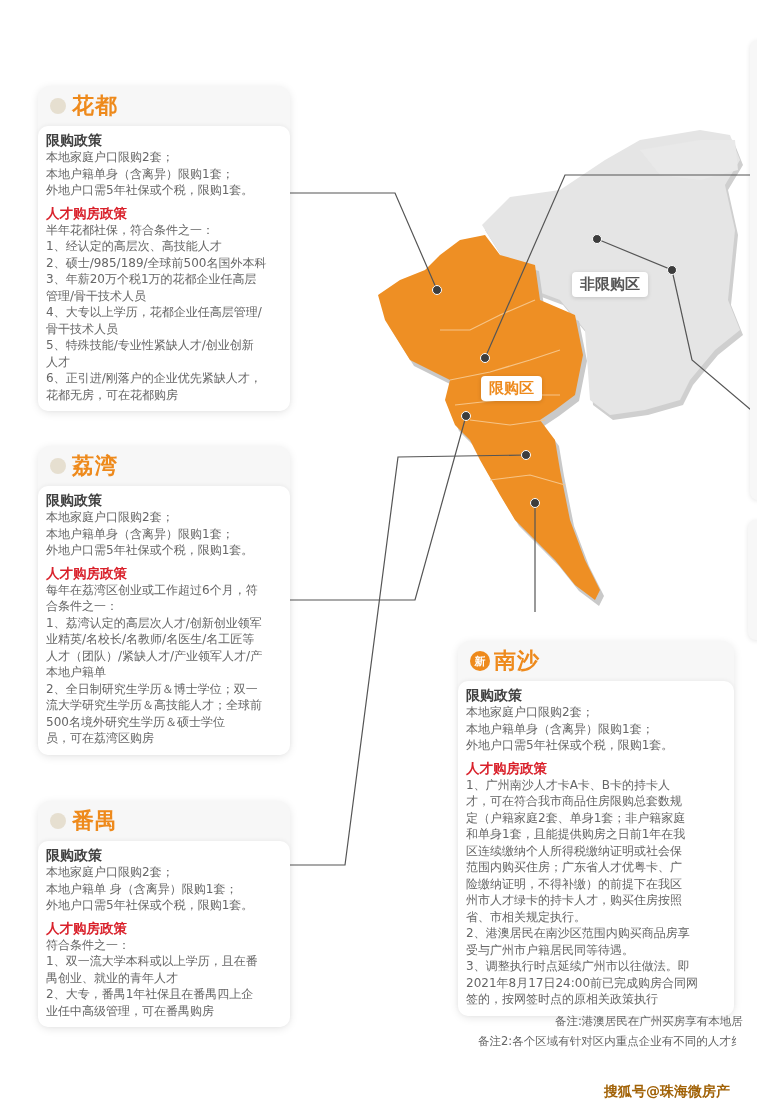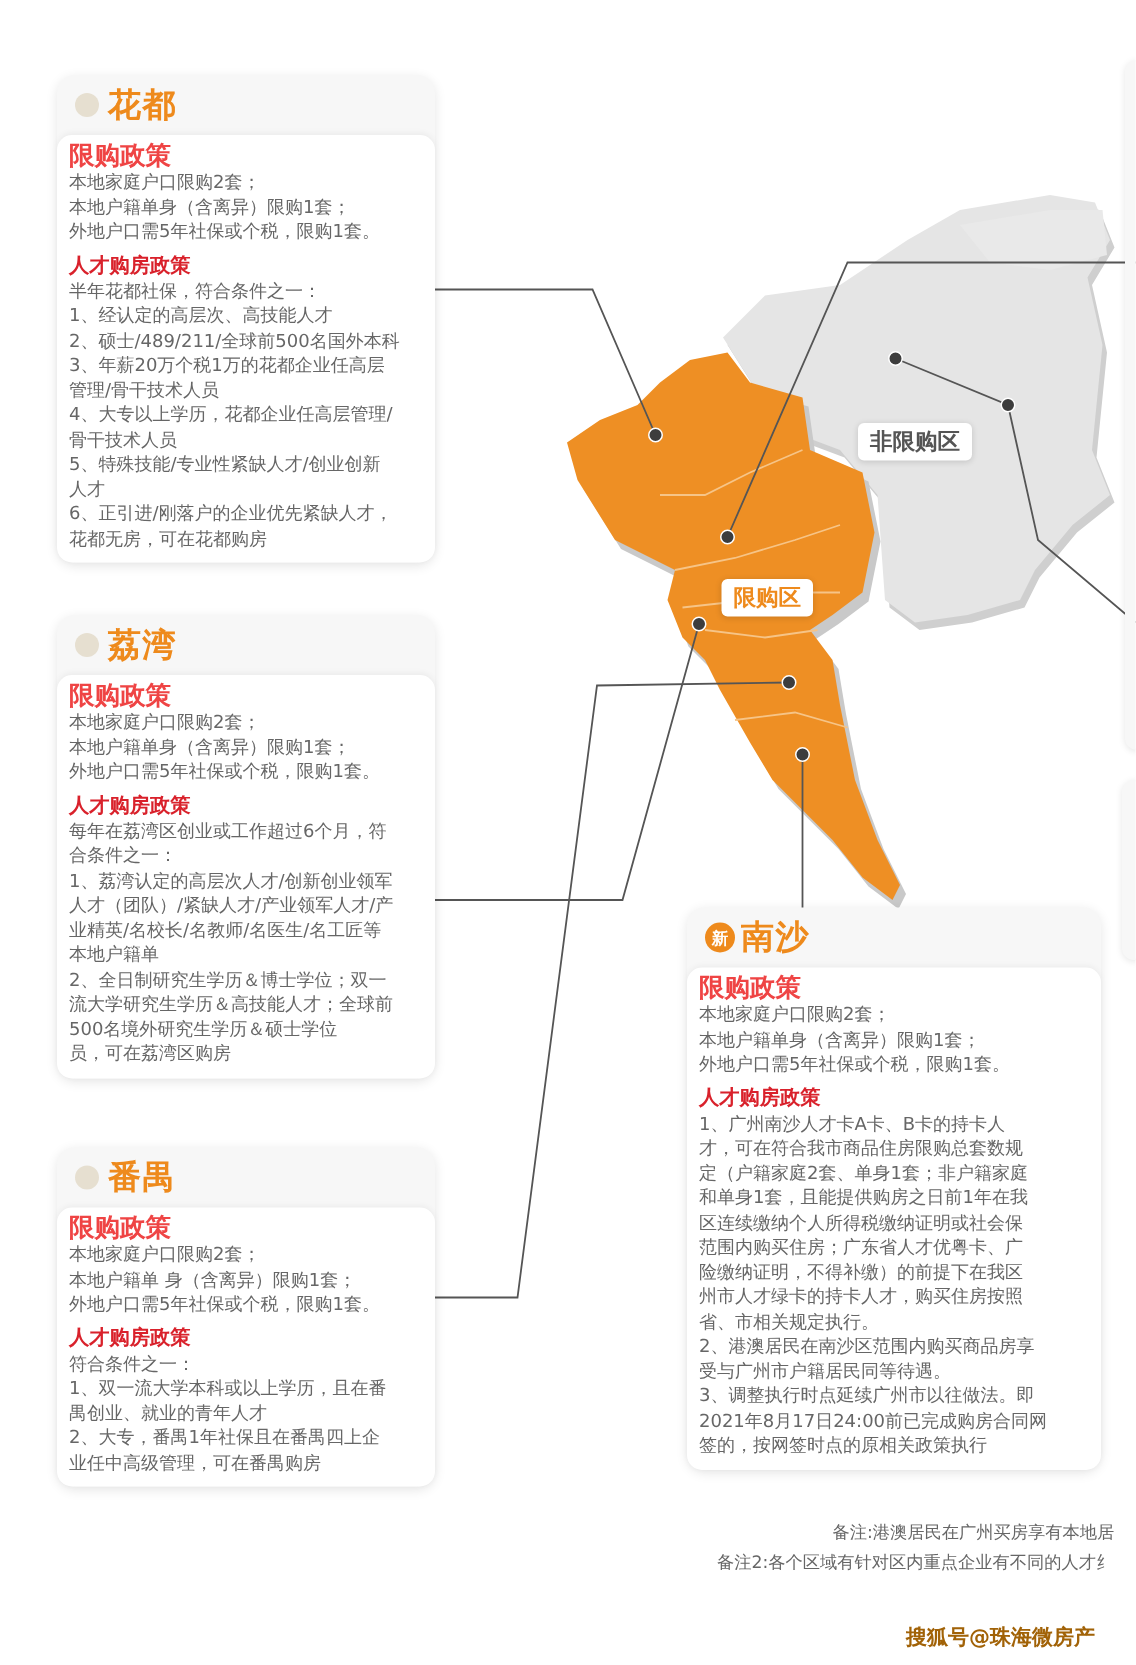--- a/index.html
+++ b/index.html
@@ -1,27 +1,27 @@
 <!DOCTYPE html>
 <html><head>
 <meta charset="utf-8">
 <style>
   html,body{margin:0;padding:0;}
   body{width:757px;height:1110px;background:#ffffff;position:relative;overflow:hidden;font-family:"DejaVu Sans","Liberation Sans",sans-serif;color:#555;}
-  .card{position:absolute;background:#f7f7f7;border-radius:12px;box-shadow:0 2px 8px rgba(0,0,0,0.10);}
+  .card{position:absolute;background:#f7f7f7;border-radius:12px;box-shadow:0 2px 8px rgba(0,0,0,0.10);margin-top:36px;}
   .card-head{display:flex;align-items:center;height:40px;padding-left:12px;}
   .dot{width:16px;height:16px;border-radius:50%;background:#e6dfd0;margin-right:6px;}
   .newbadge{width:20px;height:20px;border-radius:50%;background:#ee8a1c;color:#fff;font-size:11px;font-weight:bold;display:flex;align-items:center;justify-content:center;margin-right:4px;}
   .title{font-size:22px;font-weight:bold;color:#ee8a1c;letter-spacing:1px;}
   .card-body{background:#fff;border-radius:10px;margin:0 0 0 0;padding:6px 8px 8px 8px;box-shadow:0 -1px 4px rgba(0,0,0,0.05);}
-  .sec-limit{color:#ef4444;font-size:17px;font-weight:bold;line-height:17px;}
+  .sec-limit{color:#404040;font-size:14px;font-weight:bold;line-height:17px;}
   .sec-talent{color:#d9212b;font-size:13.5px;font-weight:bold;line-height:17px;margin-top:6px;}
   .line{font-size:12px;line-height:16.5px;color:#666;white-space:pre-wrap;}
   .map{position:absolute;left:0;top:0;}
-  .region-label{position:absolute;background:#fff;border-radius:4px;font-weight:bold;font-size:15px;padding:3px 8px;box-shadow:0 1px 4px rgba(0,0,0,0.15);margin-top:10px;}
+  .region-label{position:absolute;background:#fff;border-radius:4px;font-weight:bold;font-size:15px;padding:3px 8px;box-shadow:0 1px 4px rgba(0,0,0,0.15);}
   .note{position:absolute;font-size:11.5px;color:#666;white-space:nowrap;}
   .watermark{position:absolute;font-size:14px;color:#a16207;font-weight:bold;white-space:nowrap;}
   .edge-card{position:absolute;background:#f7f7f7;border-radius:8px 0 0 8px;box-shadow:0 1px 5px rgba(0,0,0,0.1);}
 </style>
 </head>
 <body>
 
 <svg class="map" width="757" height="1110" viewBox="0 0 757 1110">
 
   <path d="M482 225 L510 197 L560 190 L605 160 L640 140 L700 130 L730 135 L740 160 L725 185 L735 230 L728 300 L740 330 L715 350 L690 380 L680 400 L645 410 L610 415 L590 400 L585 330 L560 300 L520 285 Z" fill="#cfcfcf" transform="translate(3,5)"></path>
@@ -68,21 +68,21 @@
     <span class="title">花都</span>
   </div>
   <div class="card-body">
     <div class="sec-limit">限购政策</div>
     <div class="line">本地家庭户口限购2套；</div>
     <div class="line">本地户籍单身（含离异）限购1套；</div>
     <div class="line">外地户口需5年社保或个税，限购1套。</div>
     <div class="sec-talent">人才购房政策</div>
     <div class="line">半年花都社保，符合条件之一：</div>
     <div class="line">1、经认定的高层次、高技能人才</div>
-    <div class="line">2、硕士/489/211/全球前500名国外本科</div>
+    <div class="line">2、硕士/985/189/全球前500名国外本科</div>
     <div class="line">3、年薪20万个税1万的花都企业任高层</div>
     <div class="line">管理/骨干技术人员</div>
     <div class="line">4、大专以上学历，花都企业任高层管理/</div>
     <div class="line">骨干技术人员</div>
     <div class="line">5、特殊技能/专业性紧缺人才/创业创新</div>
     <div class="line">人才</div>
     <div class="line">6、正引进/刚落户的企业优先紧缺人才，</div>
     <div class="line">花都无房，可在花都购房</div>
   </div>
 </div>
@@ -94,22 +94,22 @@
   </div>
   <div class="card-body">
     <div class="sec-limit">限购政策</div>
     <div class="line">本地家庭户口限购2套；</div>
     <div class="line">本地户籍单身（含离异）限购1套；</div>
     <div class="line">外地户口需5年社保或个税，限购1套。</div>
     <div class="sec-talent">人才购房政策</div>
     <div class="line">每年在荔湾区创业或工作超过6个月，符</div>
     <div class="line">合条件之一：</div>
     <div class="line">1、荔湾认定的高层次人才/创新创业领军</div>
+    <div class="line">业精英/名校长/名教师/名医生/名工匠等</div>
     <div class="line">人才（团队）/紧缺人才/产业领军人才/产</div>
-    <div class="line">业精英/名校长/名教师/名医生/名工匠等</div>
     <div class="line">本地户籍单</div>
     <div class="line">2、全日制研究生学历＆博士学位；双一</div>
     <div class="line">流大学研究生学历＆高技能人才；全球前</div>
     <div class="line">500名境外研究生学历＆硕士学位</div>
     <div class="line">员，可在荔湾区购房</div>
   </div>
 </div>
 
 <div class="card" style="left:38px;top:765px;width:252px;">
   <div class="card-head">

